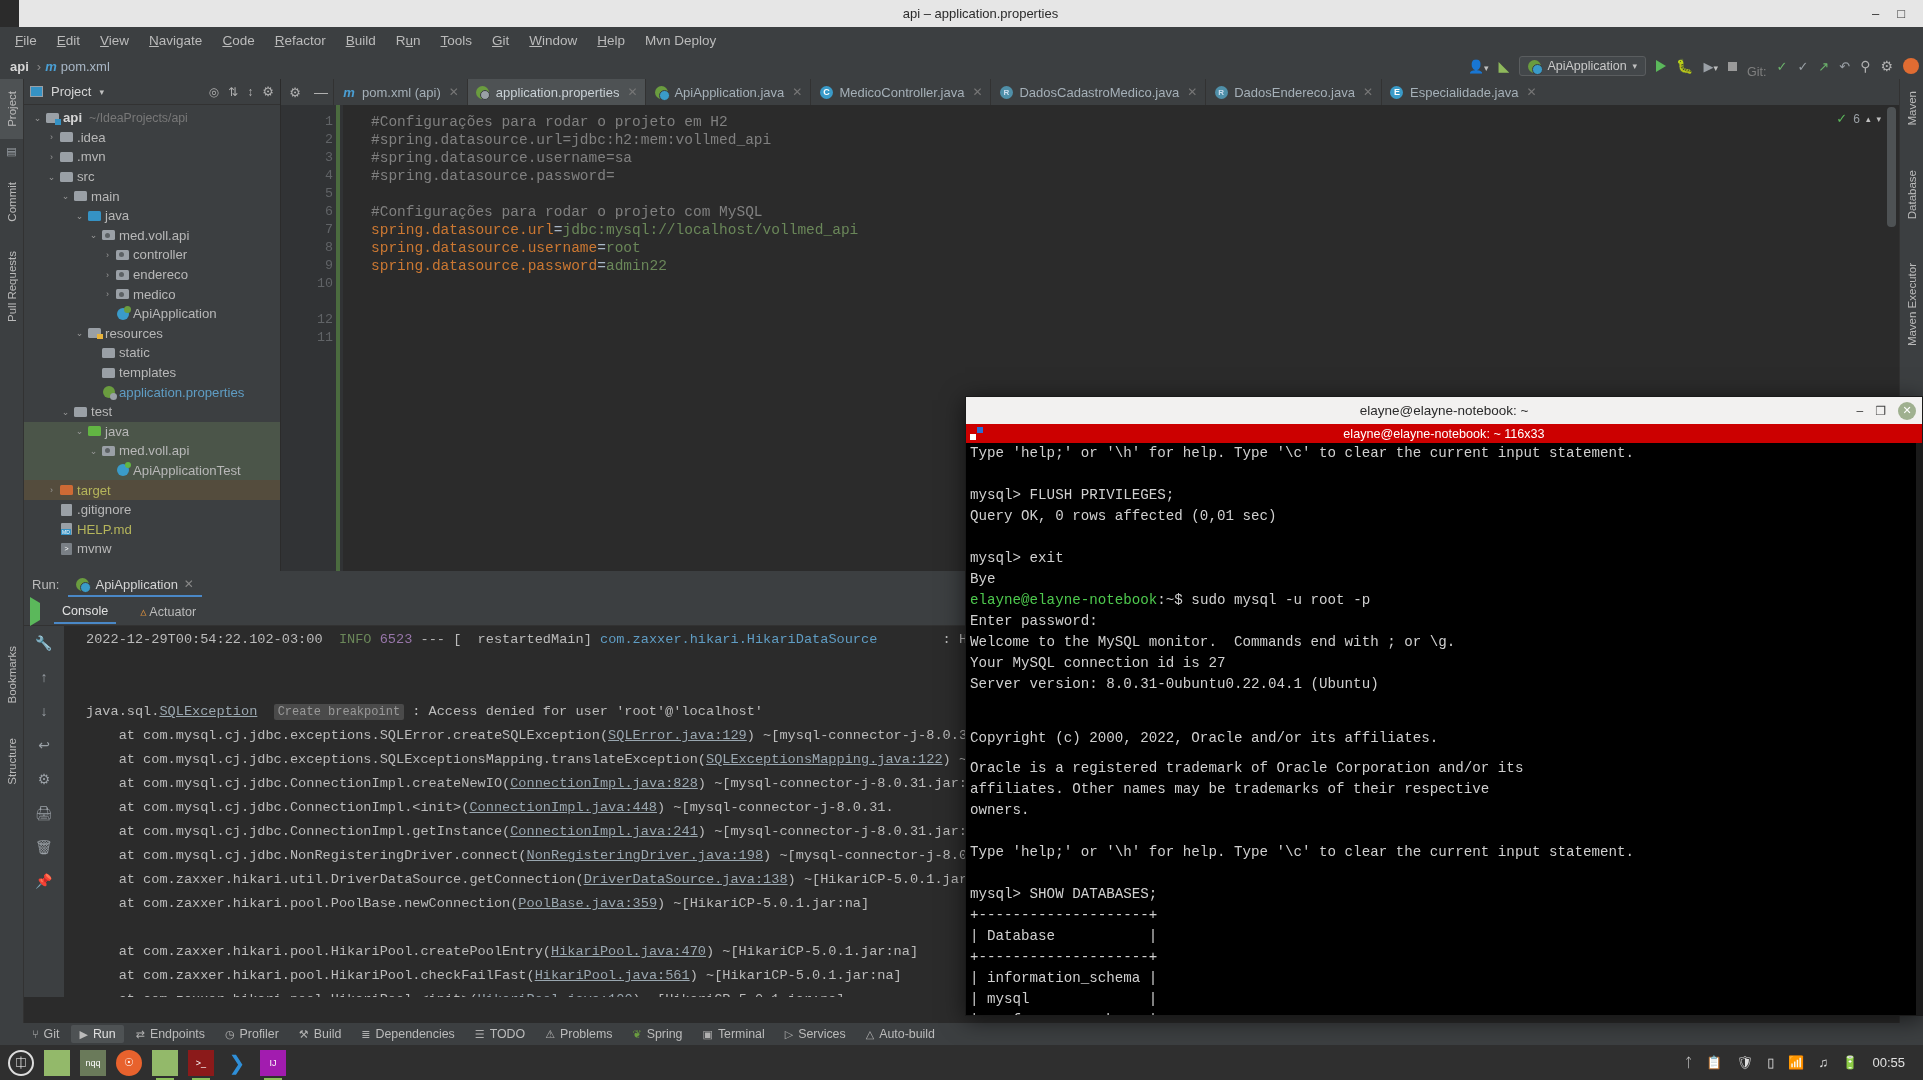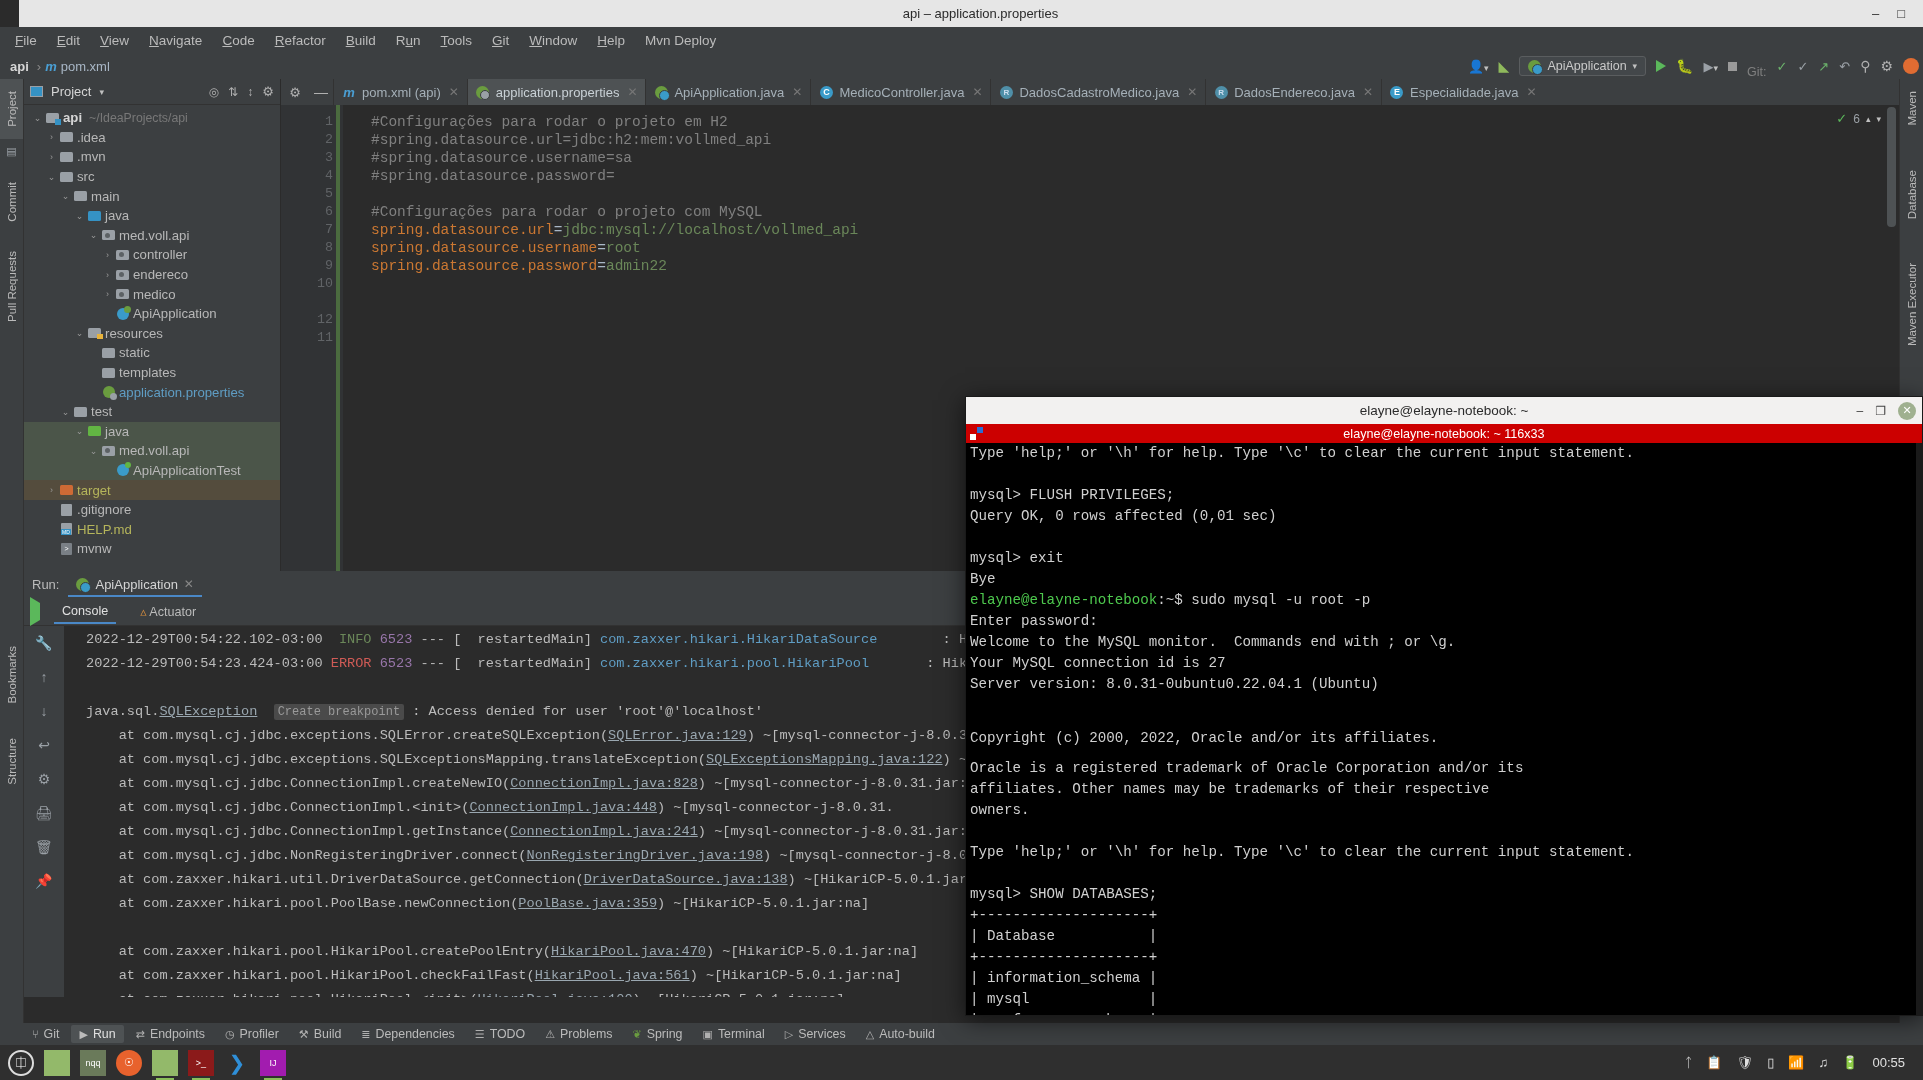--- a/index.html
+++ b/index.html
@@ -627,21 +627,20 @@
     <div class="ri">↓</div>
     <div class="ri">↩</div>
     <div class="ri">⚙</div>
     <div class="ri">🖨</div>
     <div class="ri">🗑</div>
     <div class="ri">📌</div>
   </div>
 
   <div class="console" id="console">
       <div class="cline" style="top: 6px;"><span>2022-12-29T00:54:22.102-03:00 </span><span class="c-info"> INFO</span><span> </span><span class="c-num">6523</span><span> --- [  restartedMain] </span><span class="c-cls">com.zaxxer.hikari.HikariDataSource</span><span>        : Hik</span></div>
-      <div class="cline" style="top: 30px;"><span>2022-12-29T00:54:23.424-03:00 </span><span class="c-err">ERROR</span><span> </span><span class="c-num">6523</span><span> --- [  restartedMain] </span><span class="c-cls">com.zaxxer.hikari.pool.HikariPool</span><span>       : Hik</span></div>
       <div class="cline" style="top: 78px;"><span>java.sql.</span><span class="c-link">SQLException</span><span>  </span><span class="c-bp">Create breakpoint</span><span> : Access denied for user 'root'@'localhost'</span></div>
       <div class="cline" style="top: 102px;"><span>    at com.mysql.cj.jdbc.exceptions.SQLError.createSQLException(</span><span class="c-link">SQLError.java:129</span><span>) ~[mysql-connector-j-8.0.31</span></div>
       <div class="cline" style="top: 126px;"><span>    at com.mysql.cj.jdbc.exceptions.SQLExceptionsMapping.translateException(</span><span class="c-link">SQLExceptionsMapping.java:122</span><span>) ~[</span></div>
       <div class="cline" style="top: 150px;"><span>    at com.mysql.cj.jdbc.ConnectionImpl.createNewIO(</span><span class="c-link">ConnectionImpl.java:828</span><span>) ~[mysql-connector-j-8.0.31.jar:8</span></div>
       <div class="cline" style="top: 174px;"><span>    at com.mysql.cj.jdbc.ConnectionImpl.&lt;init&gt;(</span><span class="c-link">ConnectionImpl.java:448</span><span>) ~[mysql-connector-j-8.0.31.</span></div>
       <div class="cline" style="top: 198px;"><span>    at com.mysql.cj.jdbc.ConnectionImpl.getInstance(</span><span class="c-link">ConnectionImpl.java:241</span><span>) ~[mysql-connector-j-8.0.31.jar:8</span></div>
       <div class="cline" style="top: 222px;"><span>    at com.mysql.cj.jdbc.NonRegisteringDriver.connect(</span><span class="c-link">NonRegisteringDriver.java:198</span><span>) ~[mysql-connector-j-8.0.</span></div>
       <div class="cline" style="top: 246px;"><span>    at com.zaxxer.hikari.util.DriverDataSource.getConnection(</span><span class="c-link">DriverDataSource.java:138</span><span>) ~[HikariCP-5.0.1.jar:</span></div>
       <div class="cline" style="top: 270px;"><span>    at com.zaxxer.hikari.pool.PoolBase.newConnection(</span><span class="c-link">PoolBase.java:359</span><span>) ~[HikariCP-5.0.1.jar:na]</span></div>
       <div class="cline" style="top: 318px;"><span>    at com.zaxxer.hikari.pool.HikariPool.createPoolEntry(</span><span class="c-link">HikariPool.java:470</span><span>) ~[HikariCP-5.0.1.jar:na]</span></div>

